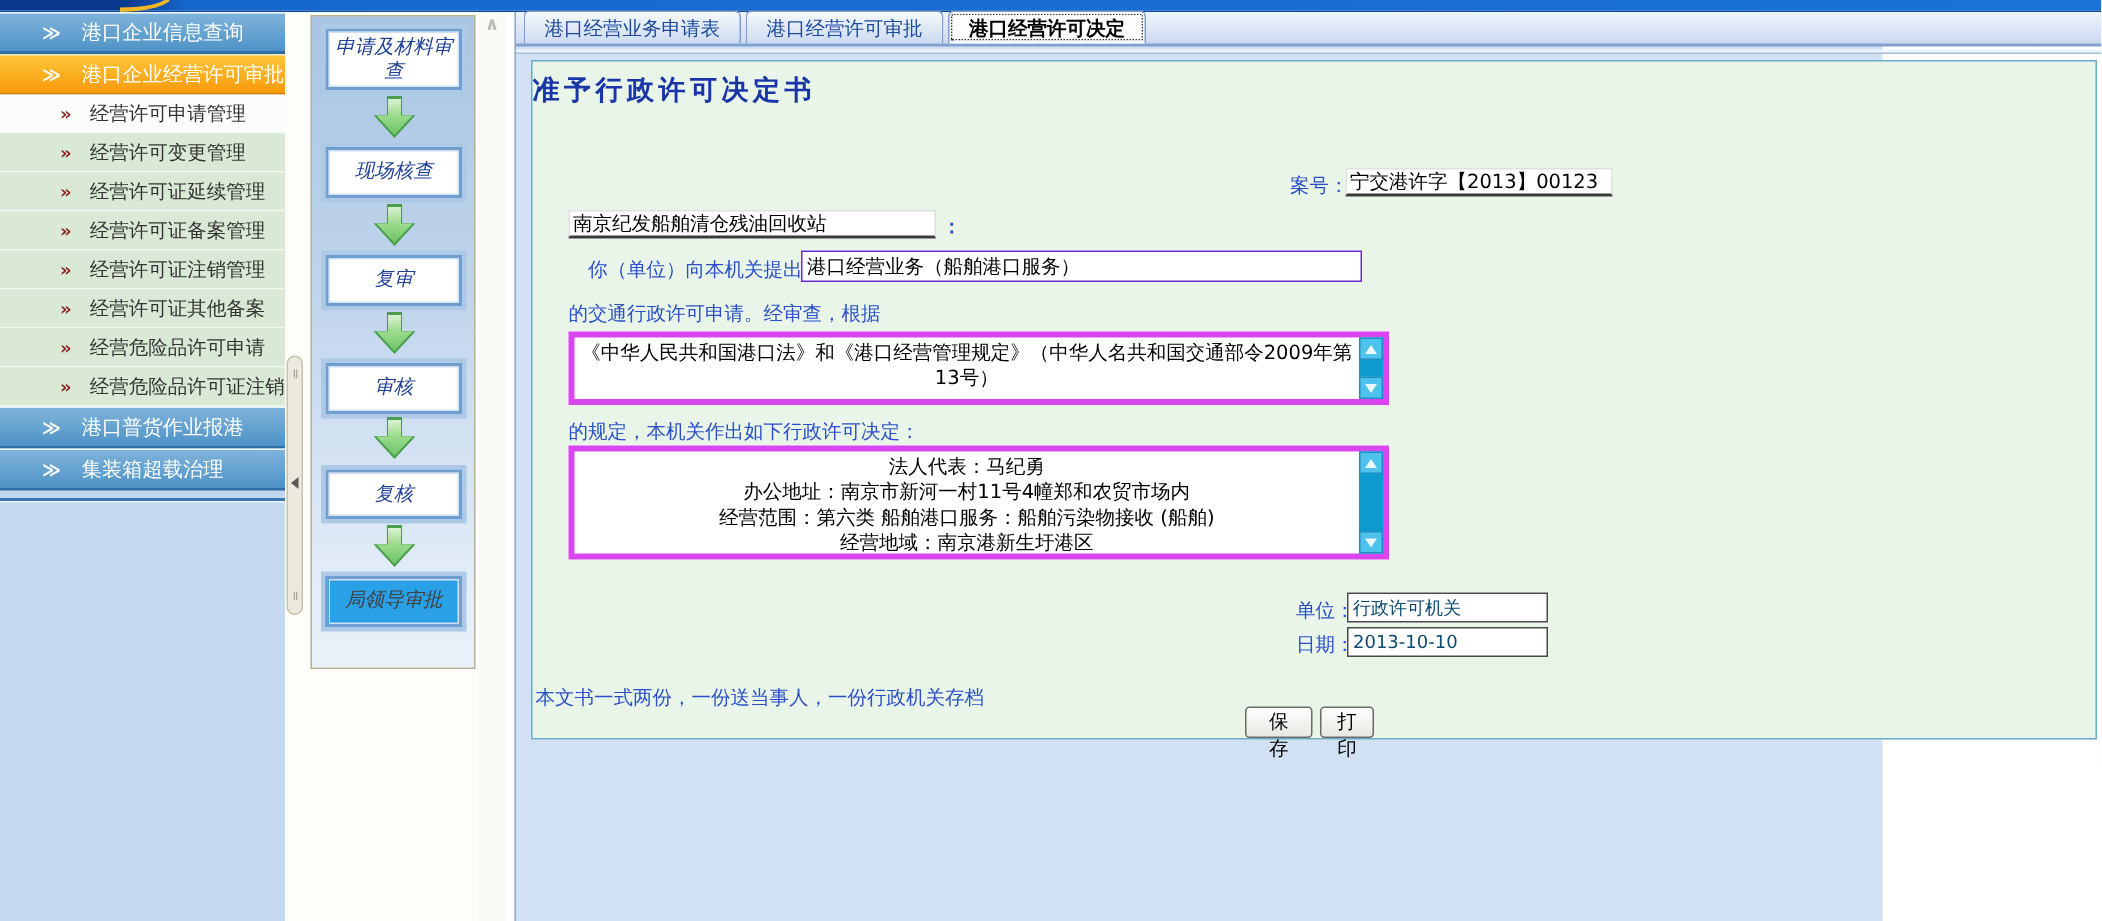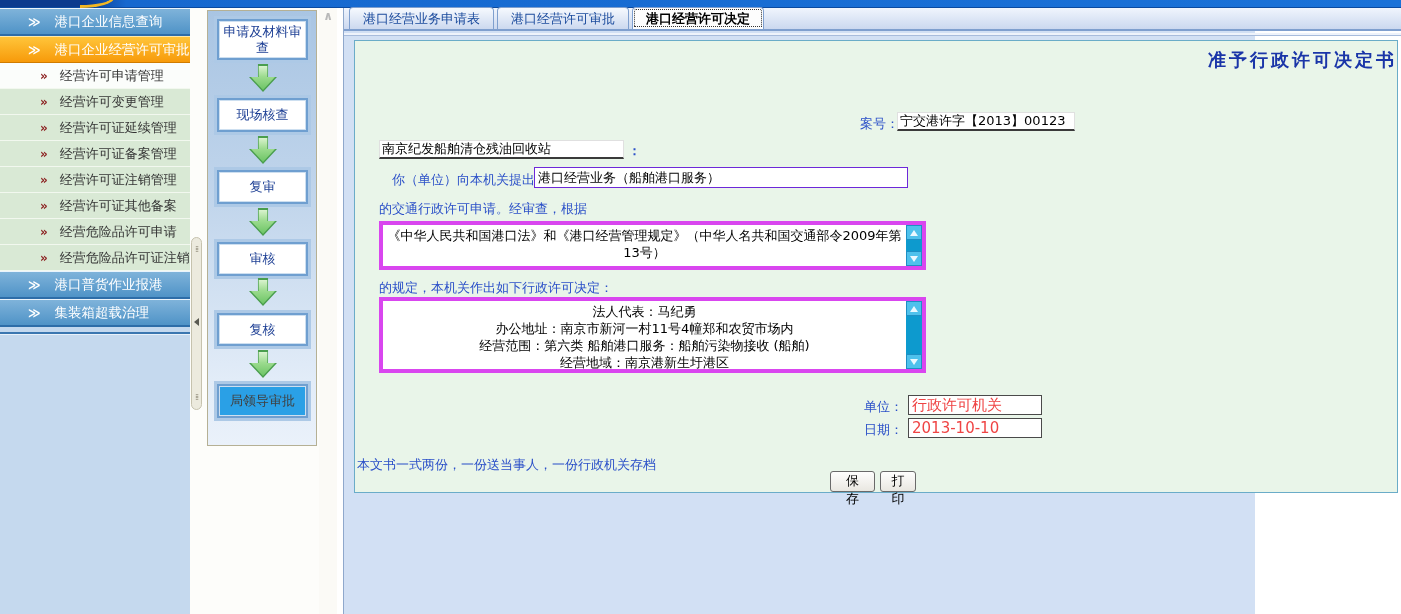--- a/index.html
+++ b/index.html
@@ -40,21 +40,21 @@
     border-top:4px solid transparent; border-bottom:4px solid transparent; border-right:5px solid #5a5a52; }
 
   
   .flowcol { position:absolute; left:203px; top:8px; width:116px; height:606px; background:#fdfdfa; }
   .flowbox-wrap { position:absolute; left:4px; top:2px; width:110px; height:436px;
     border:1px solid #b5b094;
     background:linear-gradient(180deg,#a9c5e3 0%,#c2d6ec 45%,#e2ecf8 85%,#eaf1fa 100%); }
   .flow-box { position:absolute; left:9px; width:91px; background:#fff;
     border:2px solid #6f9fd0; box-shadow:0 0 0 3px #adc9e6, inset 0 0 0 1px #cddff0;
     color:#1d3f94; display:flex; align-items:center; justify-content:center;
-    text-align:center; font-size:13px; line-height:16px; cursor:pointer; }
+    text-align:center; font-size:13px; line-height:16px; cursor:pointer;font-style:italic; }
   .flow-box.final { background:#2aa0e6; color:#404040; }
   .flow-arrow { position:absolute; left:0; width:110px; display:flex; justify-content:center; }
   .fa-shape { position:relative; width:28px; height:28px; }
   .fa-outer { position:absolute; inset:0; background:#4a9e4e;
     clip-path:polygon(32% 0,68% 0,68% 46%,100% 46%,50% 100%,0 46%,32% 46%); }
   .fa-inner { position:absolute; left:2px; top:2px; width:24px; height:24px;
     background:linear-gradient(180deg,#daf3cf 0%,#9cdb8e 45%,#6cc465 100%);
     clip-path:polygon(32% 0,68% 0,68% 46%,100% 46%,50% 100%,0 46%,32% 46%); }
 
   
@@ -72,30 +72,30 @@
     background:#eef3fb; border-bottom:1px solid #a8bcdc; }
   .tab { height:22px; margin-right:3px; padding:0 13px; display:flex; align-items:center;
     background:linear-gradient(180deg,#f6f9fe 0%,#ccd9ef 100%);
     border:1px solid #7f9fce; border-bottom:none; border-radius:4px 4px 0 0;
     color:#1a4a9c; font-size:13px; cursor:pointer; }
   .tab.active { background:#fdfdfd; color:#000000; font-weight:bold; outline:1px dotted #333; outline-offset:-3px; }
 
   
   .panel { position:absolute; left:10px; top:32px; width:1044px; height:453px;
     background:#e9f5e9; border:1px solid #6aacc8; }
-  .form-title { position:absolute; left:0; top:7px; width:100%; text-align:right;
+  .form-title { position:absolute; left:0; top:7px; width:100%; text-align:left;
     font-family:"DejaVu Serif","Liberation Serif",serif; font-size:18px; font-weight:bold;
     color:#1a35a8; letter-spacing:3px; }
   .blue-lbl { position:absolute; color:#2b50c8; font-size:13px; }
   .line-input { background:#fff; border:1px solid #e0e0e0; border-bottom:2px solid #3a3a3a;
     font-size:13px; color:#000; padding:0 2px; font-family:inherit; }
   .box-input { background:#fff; border:1px solid #6d28d9; font-size:13px; color:#000;
     padding:0 3px; font-family:inherit; }
-  .plain-input { background:#fff; border:1px solid #4a4a4a; font-size:15px; color:#ef4444;
-    padding:0 3px; font-family:inherit;margin-left:10px; }
+  .plain-input { background:#fff; border:1px solid #4a4a4a; font-size:12px; color:#0c4a6e;
+    padding:0 3px; font-family:inherit; }
   .fake-area { position:absolute; background:#fff; border:4px solid #d946ef;text-align:center; }
   .fa-text { position:absolute; left:0; top:0; right:16px; bottom:0; padding:2px 4px;
     font-size:13px; line-height:17px; color:#000; white-space:pre-line; overflow:hidden; }
   .fake-scroll { position:absolute; top:0; right:0; bottom:0; width:16px; background:#0d9ace; }
   .fs-btn { position:absolute; left:0; width:16px; height:15px; background:#4ec1ec;
     border:1px solid #1d8fc4; display:flex; align-items:center; justify-content:center; cursor:pointer; }
   .fs-up { top:0; } .fs-down { bottom:0; }
   .tri-up { width:0; height:0; border-left:4px solid transparent; border-right:4px solid transparent;
     border-bottom:6px solid #eaf8ff; }
   .tri-down { width:0; height:0; border-left:4px solid transparent; border-right:4px solid transparent;

